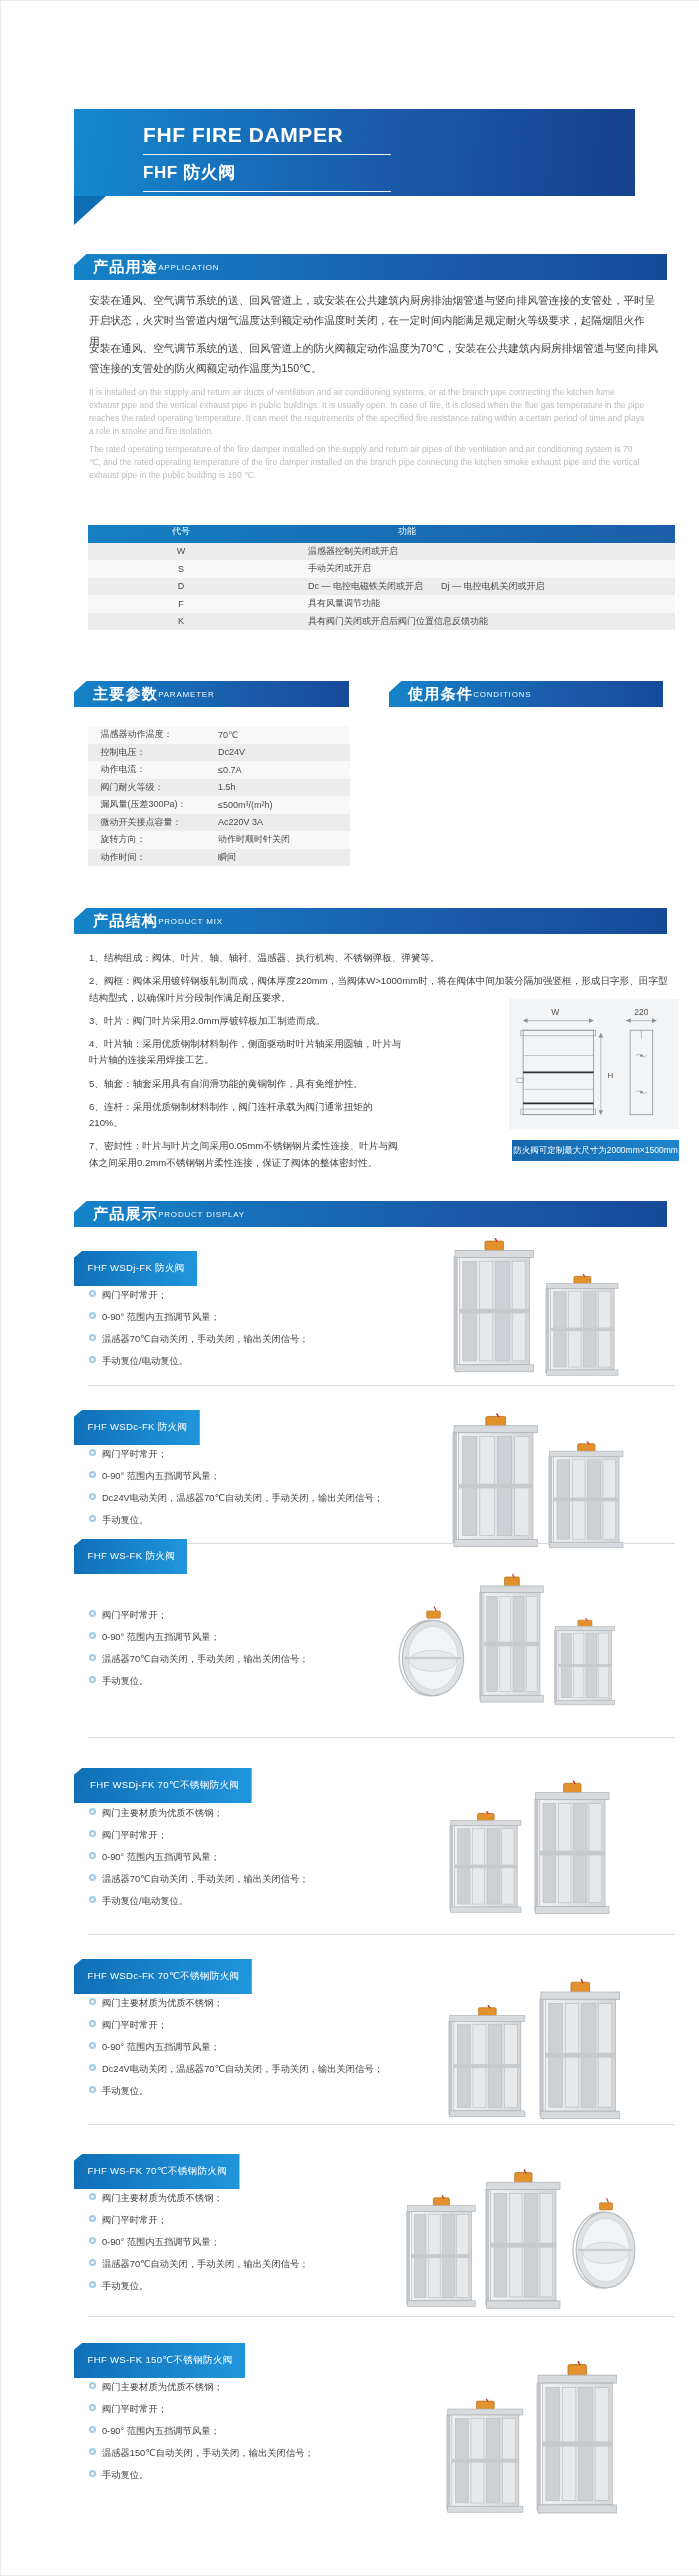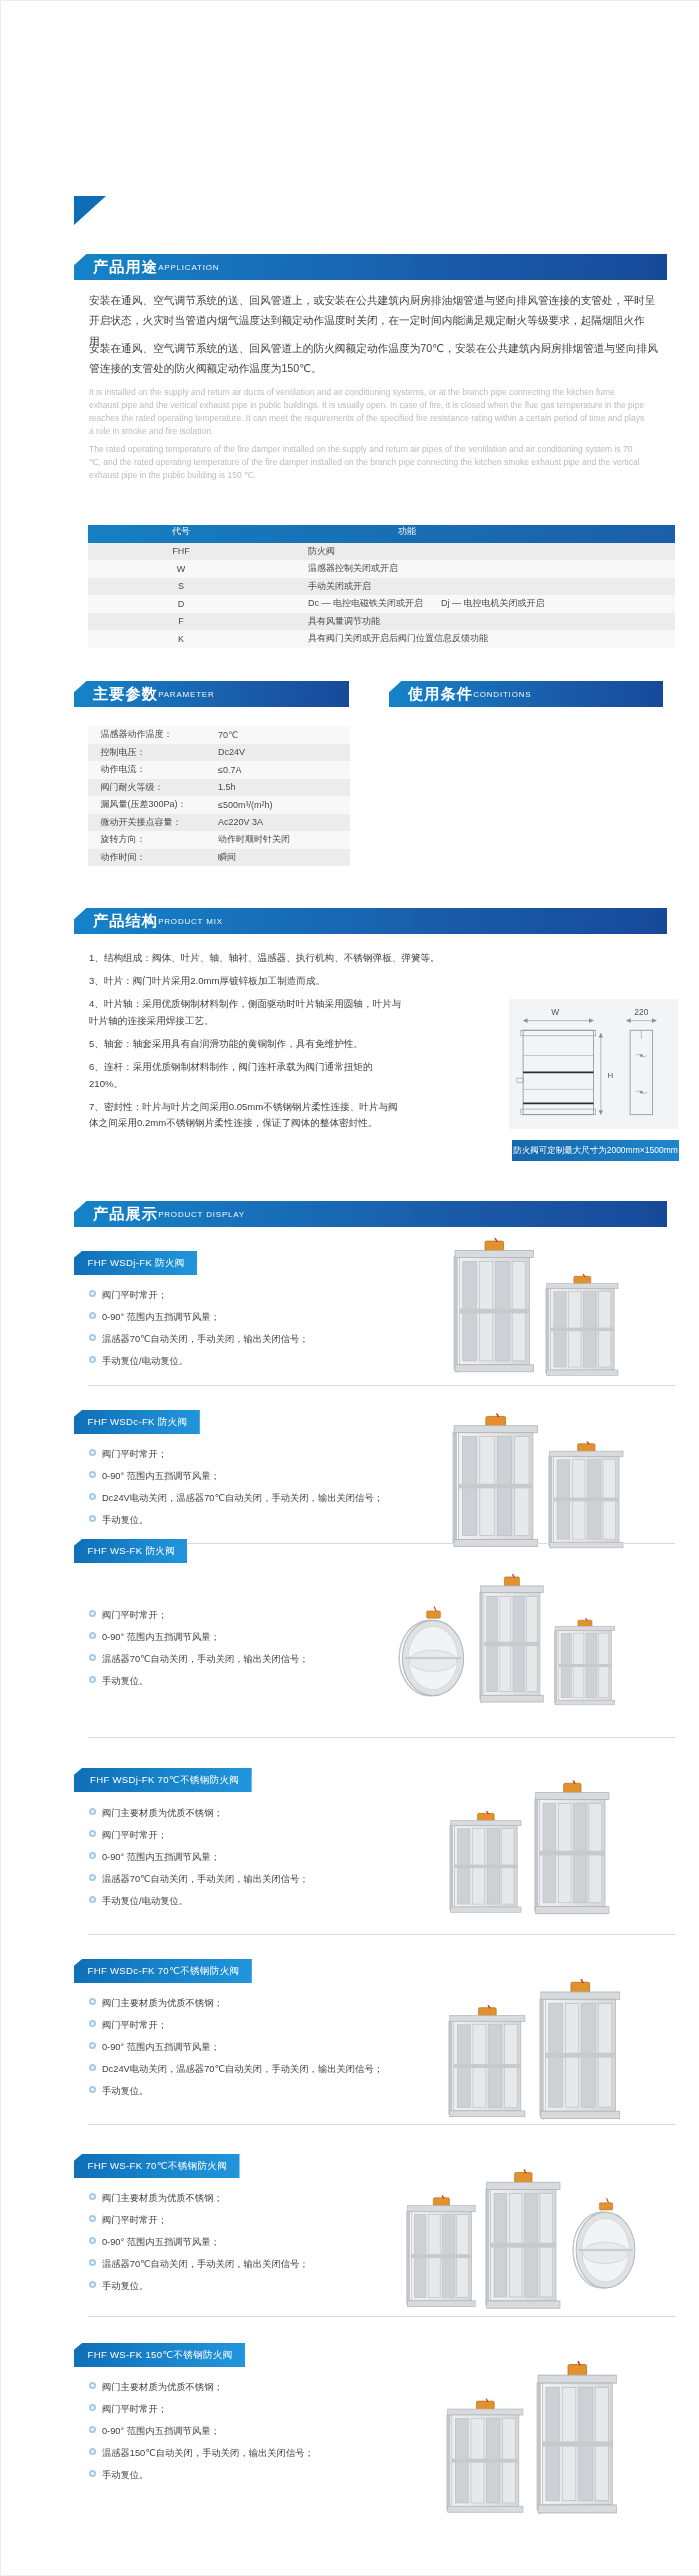--- a/index.html
+++ b/index.html
@@ -44,21 +44,21 @@
   
   .struct-item{font-size:9.6px;line-height:16.4px;color:#3f3f3f;margin-bottom:6.8px;}
   .w-full{width:587px;}
   .w-narrow{width:316px;}
   .diagram-panel{position:absolute;left:508px;top:998px;width:169px;height:130px;background:#f3f4f6;}
   .note-box{position:absolute;left:511px;top:1139px;width:167px;height:21.4px;
             background:linear-gradient(90deg,#1566ac,#1e86cd);color:#fff;font-size:8.5px;
             display:flex;align-items:center;justify-content:center;}
 
   
-  .badge{position:absolute;left:73px;height:24px;display:flex;align-items:center;
+  .badge{position:absolute;left:73px;height:35px;display:flex;align-items:center;
          padding:0 12.4px 0 13.5px;color:#fff;font-size:9.6px;letter-spacing:0.3px;
          background:linear-gradient(95deg,#0f6fb7,#2196dd);
          clip-path:polygon(8px 0,100% 0,100% 100%,0 100%,0 6.8px);}
   .bullets{position:absolute;left:88px;width:339px;}
   .bullet{display:flex;align-items:flex-start;margin-bottom:8.5px;font-size:9.3px;
           line-height:13.5px;color:#3f3f3f;}
   .ring{flex:0 0 7.3px;width:7.3px;height:7.3px;border:2px solid #9fcbe9;border-radius:50%;
         margin:1.1px 5.6px 0 0;background:#fff;box-sizing:border-box;}
   .divider{position:absolute;left:87px;width:587px;height:1.1px;background:#dadada;}
   .prod-img{position:absolute;}
@@ -92,41 +92,45 @@
         <line x1="72" y1="2" x2="76" y2="10" stroke="#cc3322" stroke-width="2"></line>
         <ellipse cx="64" cy="95" rx="58" ry="68" fill="none" stroke="#c4c8cb" stroke-width="3"></ellipse>
         <ellipse cx="70" cy="95" rx="58" ry="68" fill="#dfe2e4" stroke="#b2b6ba" stroke-width="2"></ellipse>
         <ellipse cx="70" cy="95" rx="47" ry="57" fill="#f2f3f4" stroke="#c6cacd" stroke-width="1"></ellipse>
         <ellipse cx="70" cy="100" rx="45" ry="19" fill="#e8eaeb" stroke="#bec2c5" stroke-width="1"></ellipse>
         <rect x="16" y="93" width="108" height="4" fill="#c8ccd0"></rect>
       </symbol>
     </defs>
   </svg>
 
+  <div class="banner">
+    <div class="banner-inner">
+      <div class="banner-title">FHF FIRE DAMPER</div>
+      <div class="banner-line"></div>
+      <div class="banner-sub">FHF 防火阀</div>
+      <div class="banner-line"></div>
+    </div>
+  </div>
   <div class="banner-tail"></div>
 
   <div class="sec" style="left:73px;top:253px;width:593px;">
     <span class="sec-cn">产品用途</span>
     <span class="sec-en">APPLICATION</span>
   </div>
   <div class="cn-para" style="top:289px;">安装在通风、空气调节系统的送、回风管道上，或安装在公共建筑内厨房排油烟管道与竖向排风管连接的支管处，平时呈开启状态，火灾时当管道内烟气温度达到额定动作温度时关闭，在一定时间内能满足规定耐火等级要求，起隔烟阻火作用。</div>
   <div class="cn-para" style="top:337px;">安装在通风、空气调节系统的送、回风管道上的防火阀额定动作温度为70℃，安装在公共建筑内厨房排烟管道与竖向排风管连接的支管处的防火阀额定动作温度为150℃。</div>
   <div class="en-para" style="top:385px;">It is installed on the supply and return air ducts of ventilation and air conditioning systems, or at the branch pipe connecting the kitchen fume exhaust pipe and the vertical exhaust pipe in public buildings. It is usually open. In case of fire, it is closed when the flue gas temperature in the pipe reaches the rated operating temperature. It can meet the requirements of the specified fire resistance rating within a certain period of time and plays a role in smoke and fire isolation.</div>
   <div class="en-para" style="top:442px;">The rated operating temperature of the fire damper installed on the supply and return air pipes of the ventilation and air conditioning system is 70 ℃, and the rated operating temperature of the fire damper installed on the branch pipe connecting the kitchen smoke exhaust pipe and the vertical exhaust pipe in the public building is 150 ℃.</div>
 
   <div class="tbl" style="left:87px;top:524px;width:587px;">
     <div class="tbl-head">
       <div class="model-col1">代号</div>
       <div class="model-col2h">功能</div>
     </div>
     <div class="tbl-row">
-      <div class="model-col1">FHF</div>
-      <div class="model-col2">防火阀</div>
-    </div>
-    <div class="tbl-row">
       <div class="model-col1">W</div>
       <div class="model-col2">温感器控制关闭或开启</div>
     </div>
     <div class="tbl-row">
       <div class="model-col1">S</div>
       <div class="model-col2">手动关闭或开启</div>
     </div>
     <div class="tbl-row">
       <div class="model-col1">D</div>
       <div class="model-col2">Dc — 电控电磁铁关闭或开启　　Dj — 电控电机关闭或开启</div>
@@ -185,20 +189,21 @@
       </div>
   </div>
 
 
   <div class="sec" style="left:73px;top:907px;width:593px;">
     <span class="sec-cn">产品结构</span>
     <span class="sec-en">PRODUCT MIX</span>
   </div>
   <div style="position:absolute;left:88px;top:949px;">
     <div class="struct-item w-full">1、结构组成：阀体、叶片、轴、轴衬、温感器、执行机构、不锈钢弹板、弹簧等。</div>
+    <div class="struct-item w-full">2、阀框：阀体采用镀锌钢板轧制而成，阀体厚度220mm，当阀体W&gt;1000mm时，将在阀体中间加装分隔加强竖框，形成日字形、田字型结构型式，以确保叶片分段制作满足耐压要求。</div>
     <div class="struct-item w-narrow">3、叶片：阀门叶片采用2.0mm厚镀锌板加工制造而成。</div>
     <div class="struct-item w-narrow">4、叶片轴：采用优质钢制材料制作，侧面驱动时叶片轴采用圆轴，叶片与叶片轴的连接采用焊接工艺。</div>
     <div class="struct-item w-narrow">5、轴套：轴套采用具有自润滑功能的黄铜制作，具有免维护性。</div>
     <div class="struct-item w-narrow">6、连杆：采用优质钢制材料制作，阀门连杆承载为阀门通常扭矩的210%。</div>
     <div class="struct-item w-narrow">7、密封性：叶片与叶片之间采用0.05mm不锈钢钢片柔性连接、叶片与阀体之间采用0.2mm不锈钢钢片柔性连接，保证了阀体的整体密封性。</div>
   </div>
 
   <div class="diagram-panel">
     <svg width="169" height="130" viewBox="0 0 300 230">
 

